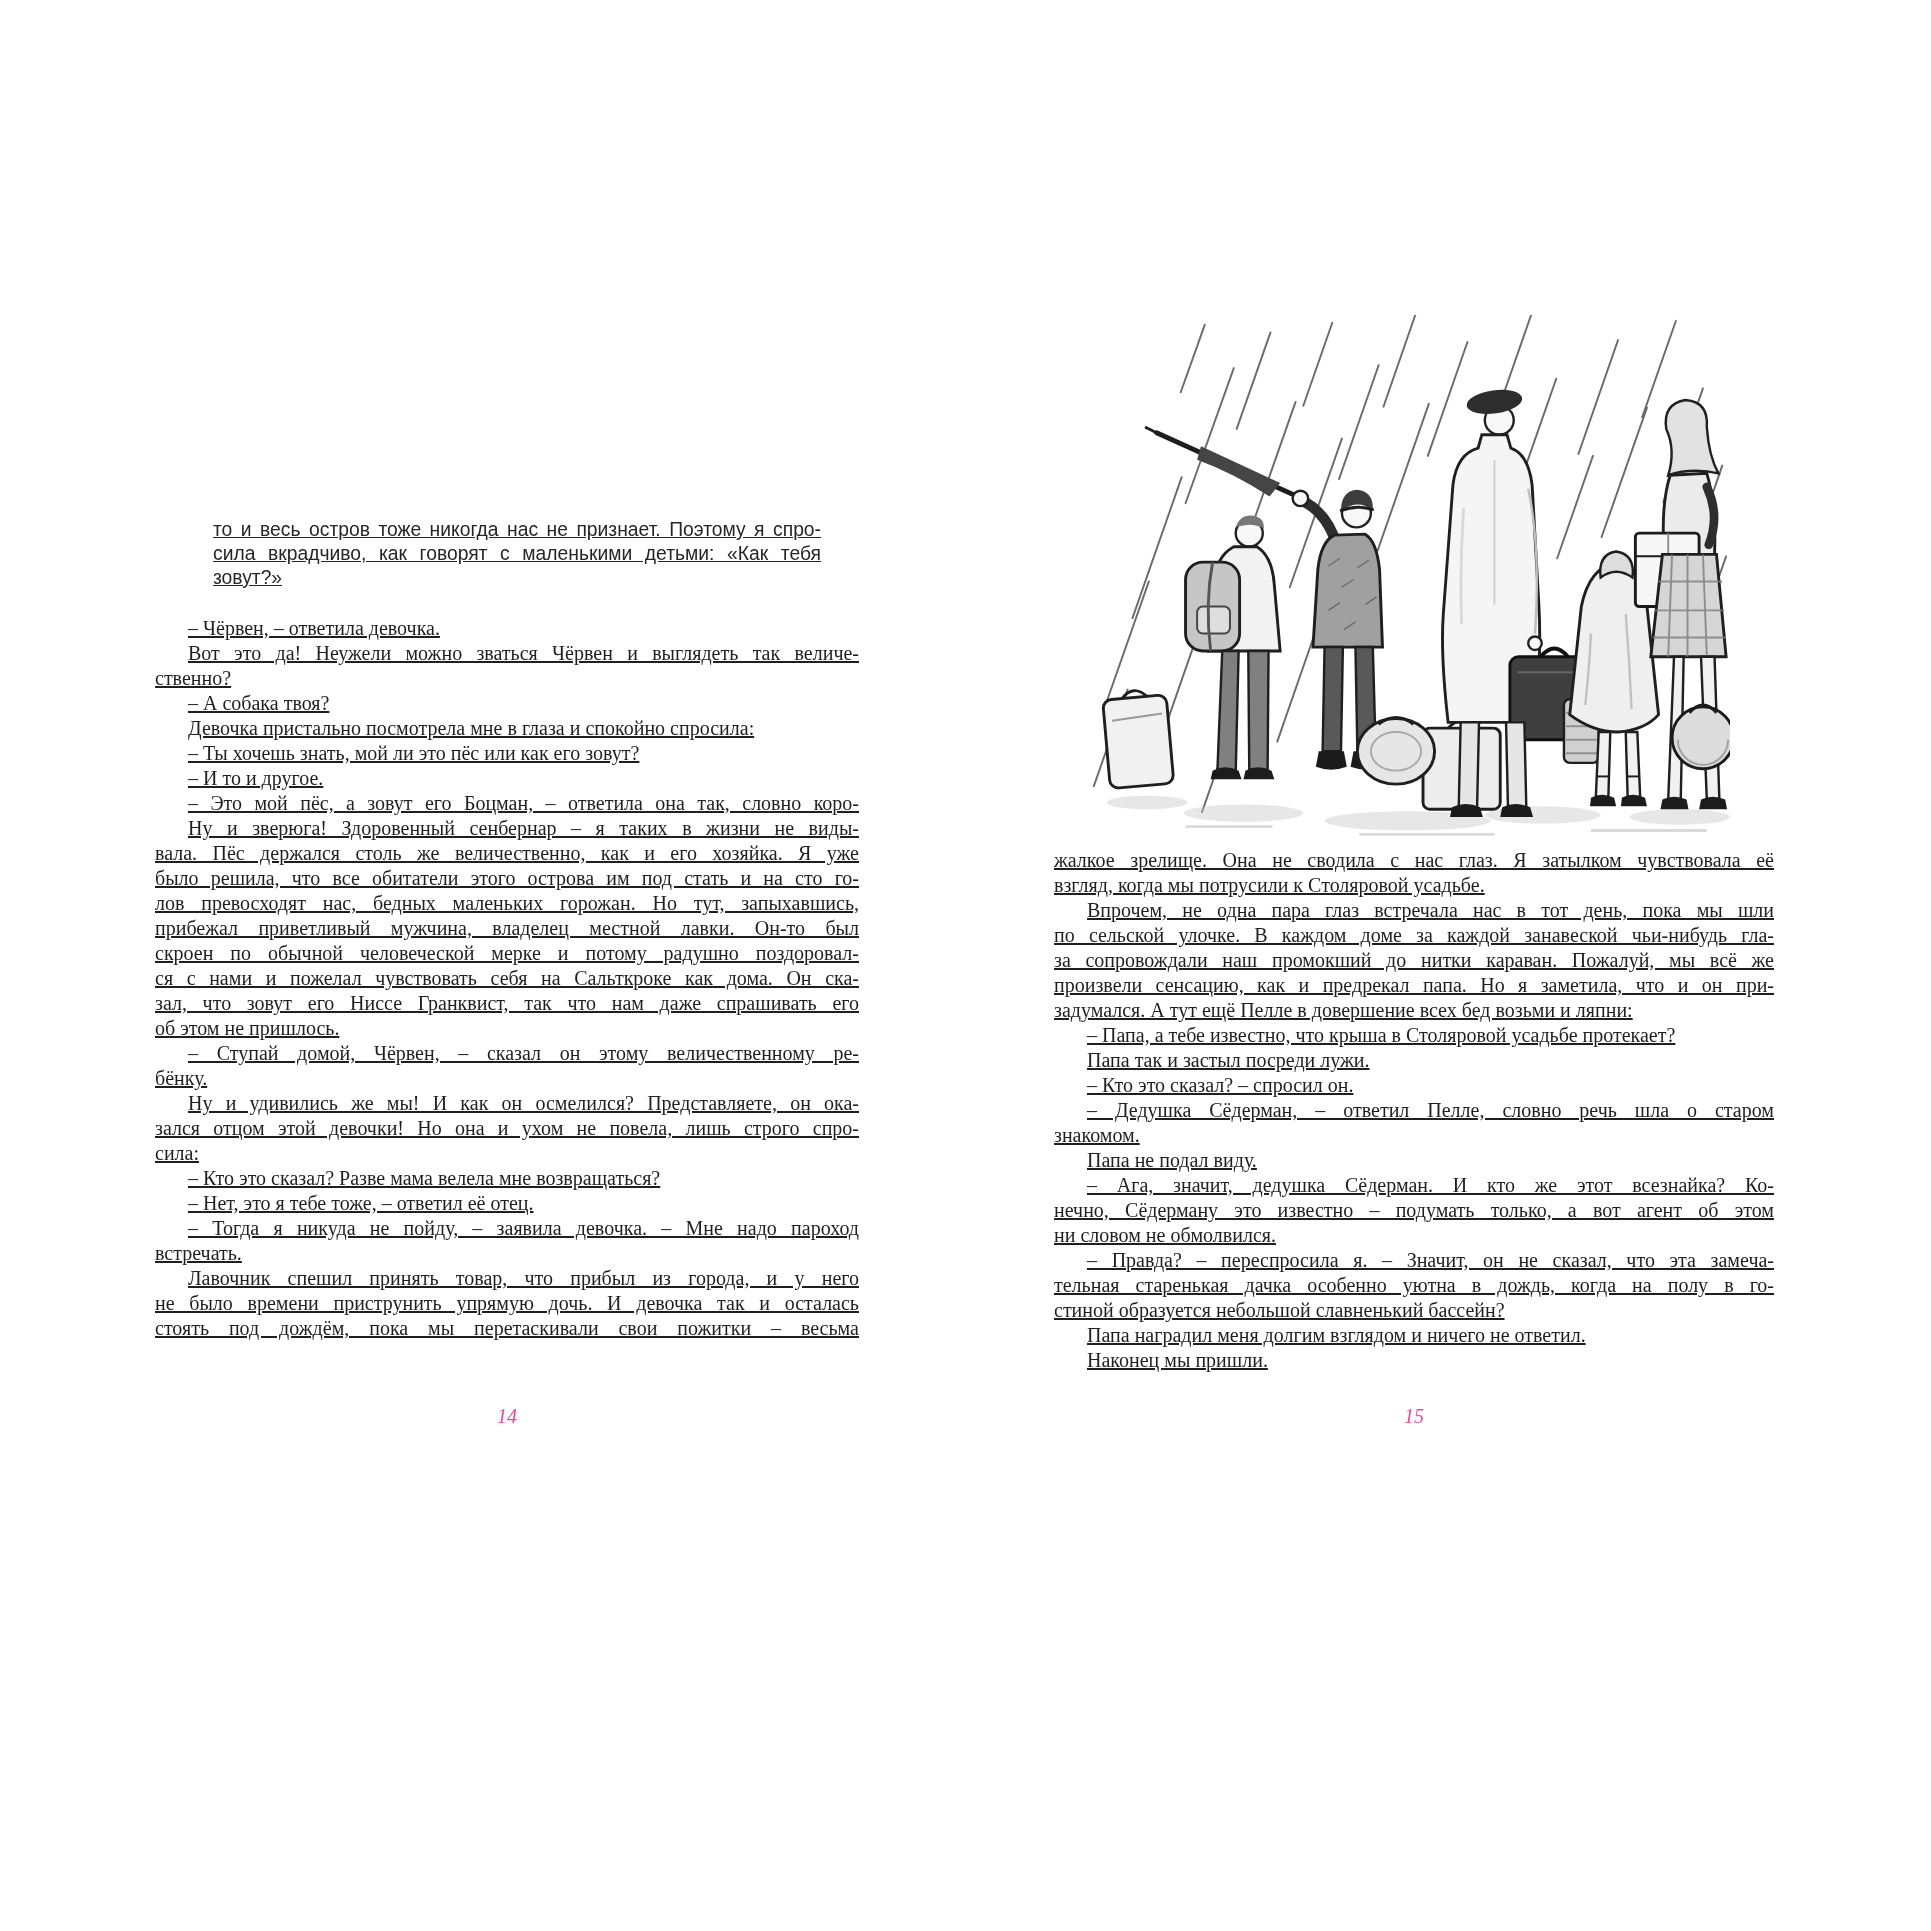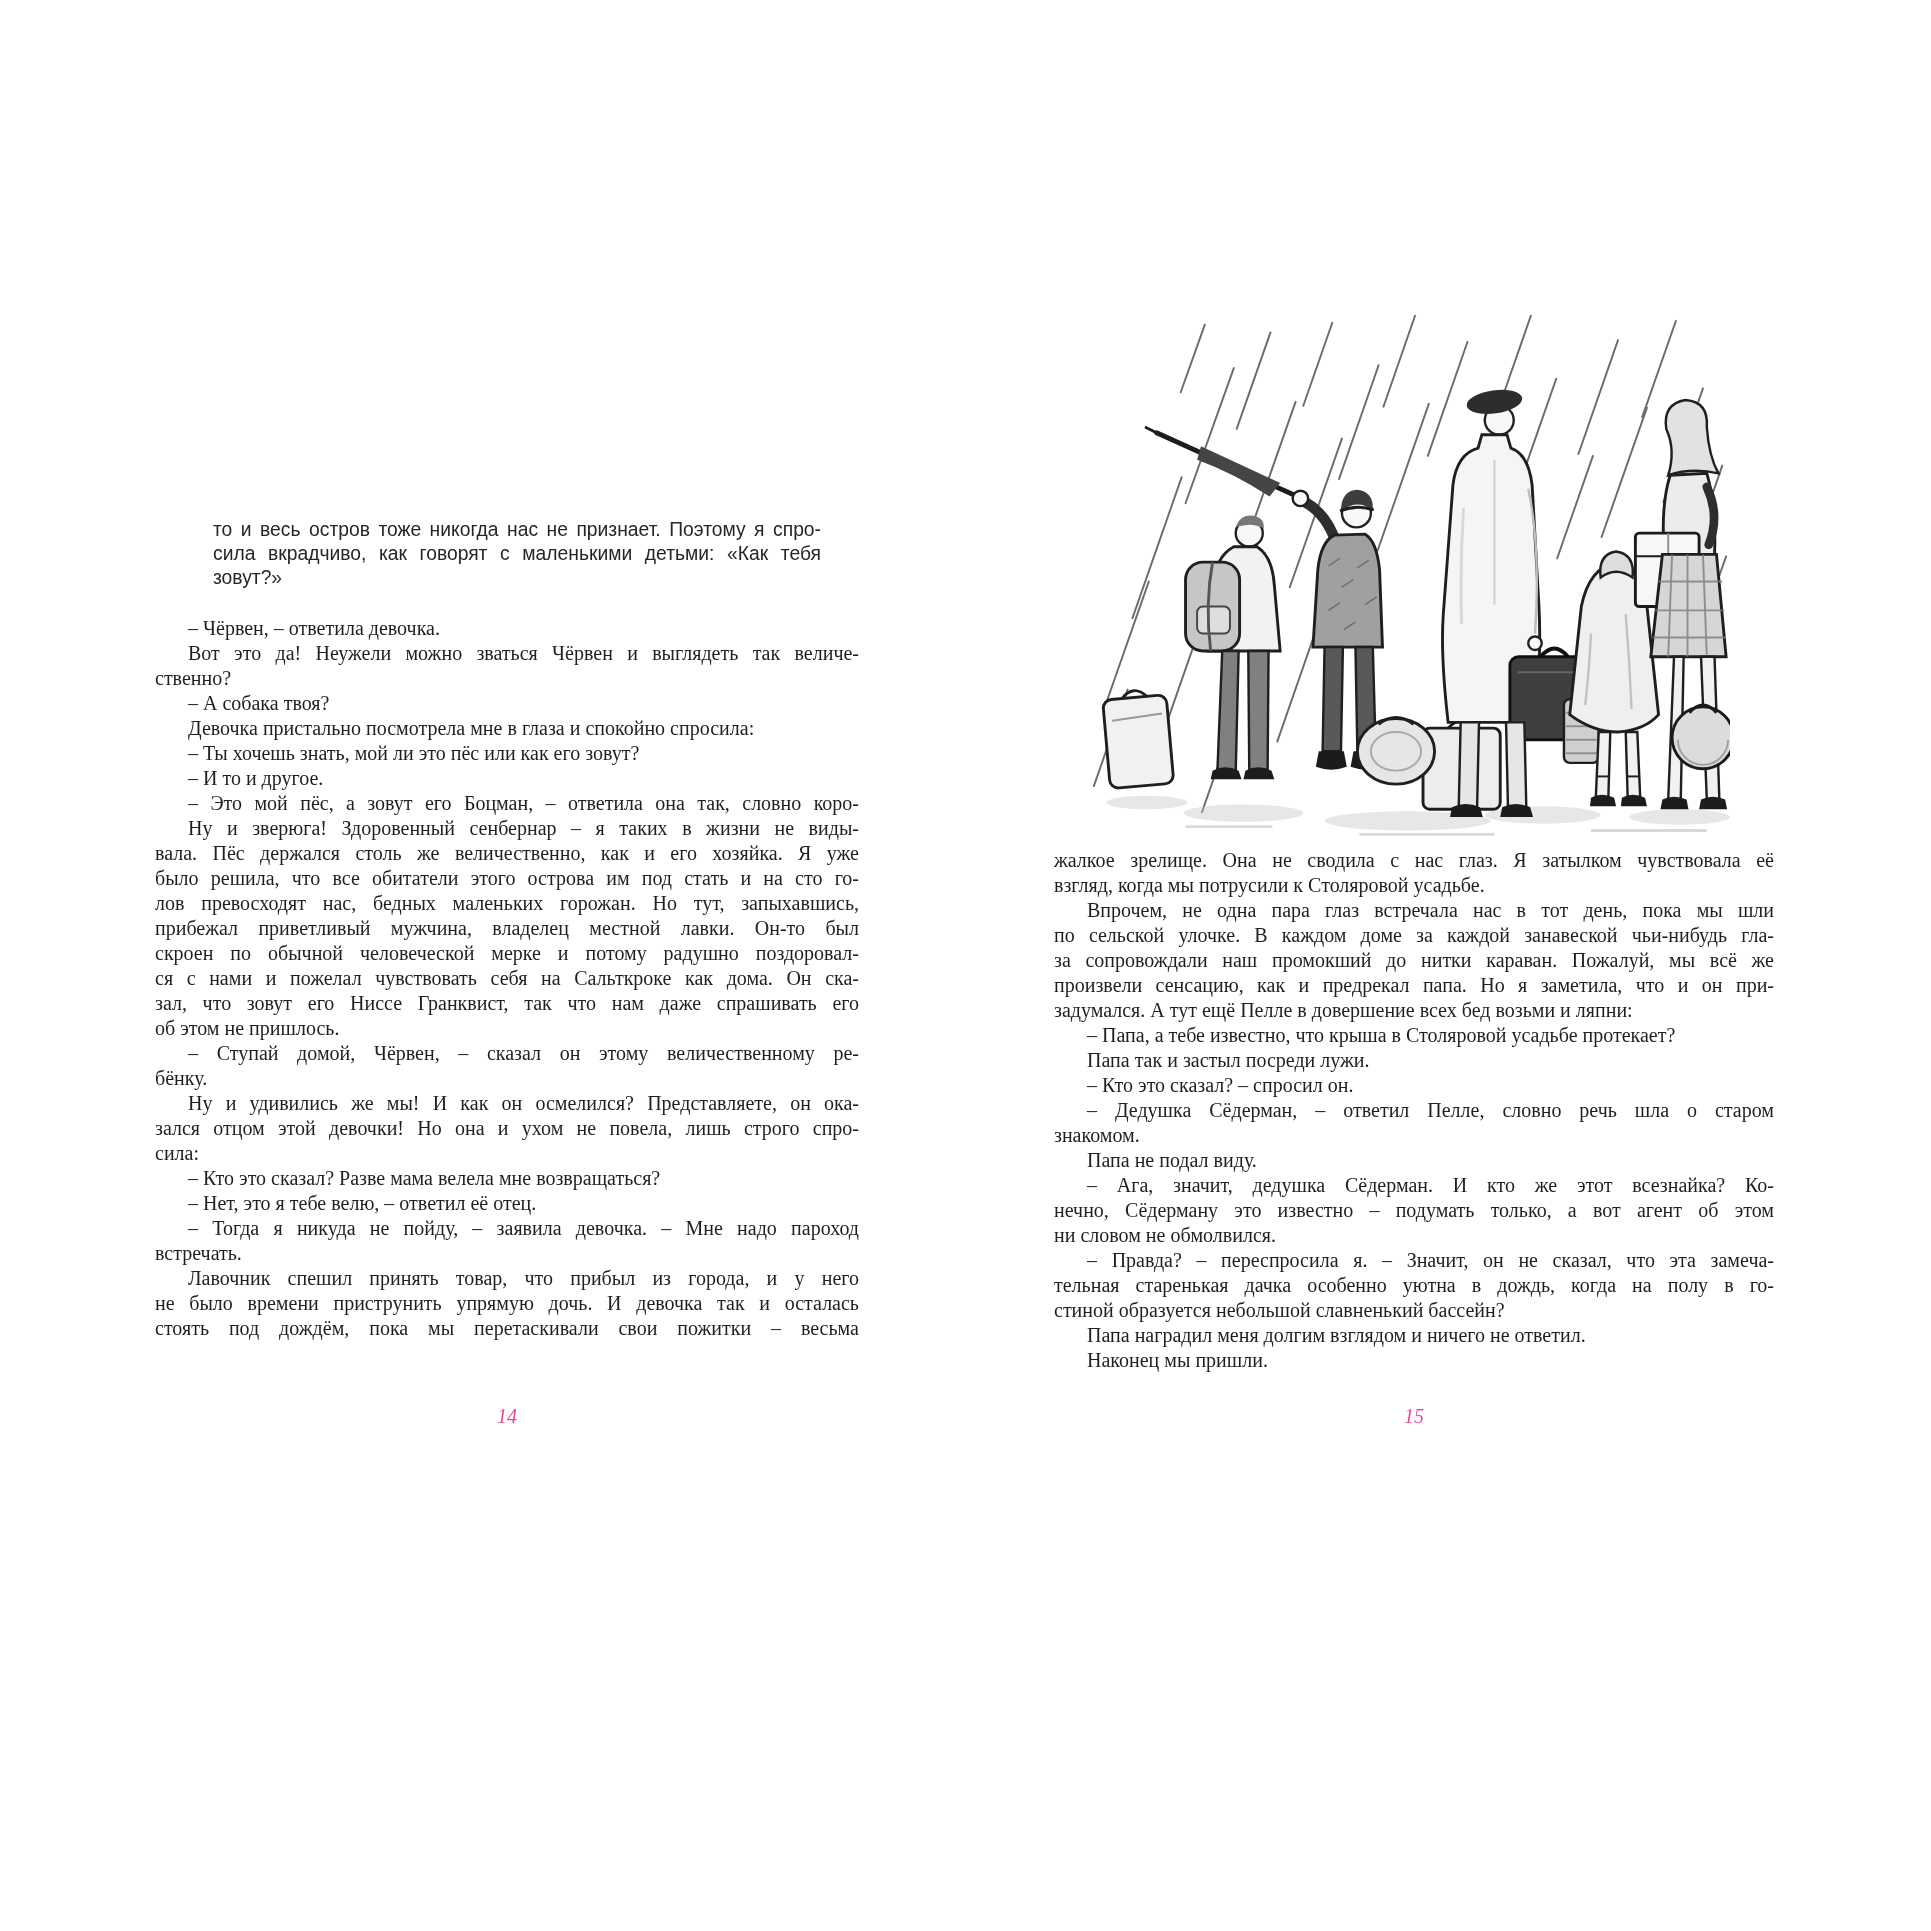--- a/index.html
+++ b/index.html
@@ -5,21 +5,21 @@
 <style>
   html,body{margin:0;padding:0;background:#ffffff;}
   .spread{position:relative;width:1931px;height:1931px;background:#ffffff;overflow:hidden;
           color:#1f1f1f;font-family:"Liberation Serif","DejaVu Serif",serif;}
   .intro-block{position:absolute;left:213px;top:518px;width:608px;
                font-family:"Liberation Sans","DejaVu Sans",sans-serif;
                font-size:19.3px;line-height:24px;color:#262626;}
   .body-block{position:absolute;font-size:20px;line-height:25px;}
   .body-left{left:155px;top:616px;width:704px;}
   .body-right{left:1054px;top:848px;width:720px;}
-  .para{margin:0;padding:0;}
+  .para{margin:0;padding:0;text-decoration:underline;}
   .line{text-align:justify;text-align-last:left;overflow:hidden;max-height:25px;}
   .intro-block .line{max-height:24px;}
   .line.just{text-align-last:justify;}
   .line.indent{text-indent:33px;}
   .pagenum{position:absolute;top:1405px;font-size:20px;font-style:italic;color:#ec4899;text-align:center;}
   .pagenum-left{left:155px;width:704px;}
   .pagenum-right{left:1054px;width:720px;}
   .illustration{position:absolute;left:1089px;top:315px;width:641px;height:529px;}
   .illustration svg{width:100%;height:100%;display:block;}
 </style>
@@ -76,21 +76,21 @@
       </div>
       <div class="para">
         <div class="line just indent">Ну и удивились же мы! И как он осмелился? Представляете, он ока-</div>
         <div class="line just">зался отцом этой девочки! Но она и ухом не повела, лишь строго спро-</div>
         <div class="line">сила:</div>
       </div>
       <div class="para">
         <div class="line indent">– Кто это сказал? Разве мама велела мне возвращаться?</div>
       </div>
       <div class="para">
-        <div class="line indent">– Нет, это я тебе велю, – ответил её отец.</div>
+        <div class="line indent">– Нет, это я тебе тоже, – ответил её отец.</div>
       </div>
       <div class="para">
         <div class="line just indent">– Тогда я никуда не пойду, – заявила девочка. – Мне надо пароход</div>
         <div class="line">встречать.</div>
       </div>
       <div class="para">
         <div class="line just indent">Лавочник спешил принять товар, что прибыл из города, и у него</div>
         <div class="line just">не было времени приструнить упрямую дочь. И девочка так и осталась</div>
         <div class="line just">стоять под дождём, пока мы перетаскивали свои пожитки – весьма</div>
       </div>

